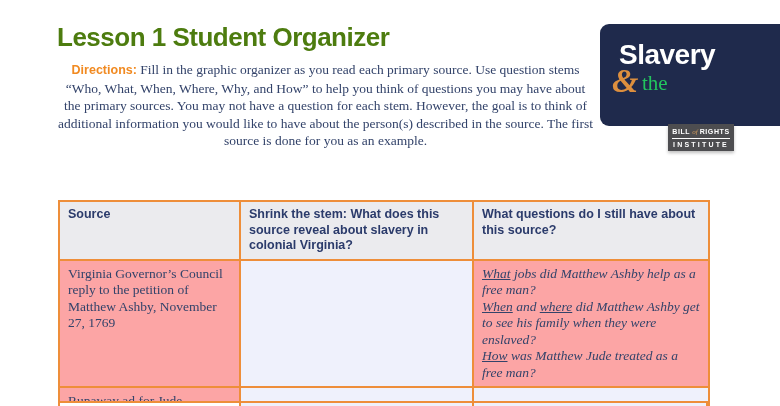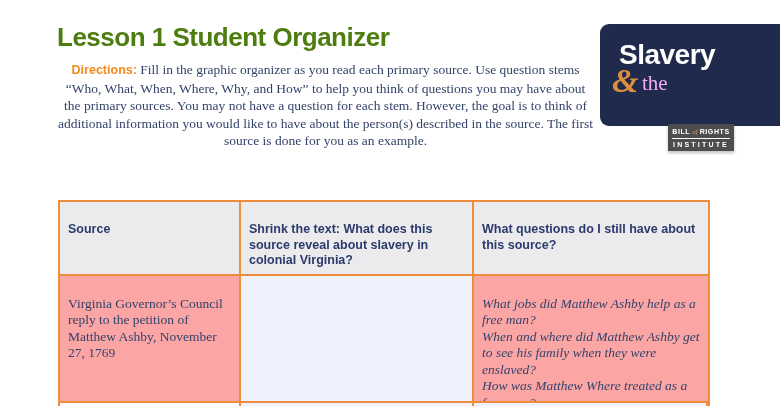--- a/index.html
+++ b/index.html
@@ -21,48 +21,48 @@
   
   .logo{position:absolute;left:600px;top:24px;width:168px;height:102px;
         background:#1f2a4c;border-radius:9px;padding-left:20px;}
   .logo-slavery{position:absolute;left:19px;top:15px;
                 font-family:"Liberation Sans",sans-serif;font-weight:700;
                 font-size:28px;letter-spacing:-0.5px;color:#ffffff;}
   .logo-amp{position:absolute;left:12px;top:38px;
             font-family:"Liberation Serif",serif;font-style:italic;font-weight:700;
             font-size:34px;color:#dd8f3e;}
   .logo-the{position:absolute;left:42px;top:47px;
-            font-family:"Liberation Serif",serif;font-size:21px;color:#f0abfc;}
+            font-family:"Liberation Serif",serif;font-size:21px;color:#22c55e;}
   .logo-founding{position:absolute;left:12px;top:66px;
                  font-family:"Liberation Serif",serif;font-size:27px;color:#ffffff;margin-top:40px;}
   .badge{position:absolute;left:68px;top:100px;width:66px;height:27px;
          background:#4d4d50;box-shadow:0 2px 3px rgba(0,0,0,0.25);
          display:flex;flex-direction:column;align-items:center;justify-content:center;}
   .badge-l1{font-size:7px;font-weight:700;color:#ffffff;letter-spacing:0.6px;
             border-bottom:1px solid #ffffff;padding:1px 0 2px 0;line-height:7px;}
   .badge-of{font-family:"Liberation Serif",serif;font-style:italic;font-weight:400;
             color:#cf9a5d;font-size:7px;margin:0 2px;letter-spacing:0;text-align:right;}
   .badge-l2{font-size:7px;font-weight:700;color:#ffffff;letter-spacing:2.2px;
             padding-top:2px;line-height:7px;}
 
   
   table.organizer{position:absolute;left:58px;top:200px;width:650px;
                   border-collapse:collapse;table-layout:fixed;}
   .organizer th,.organizer td{border:2px solid #ee8e3a;vertical-align:top;
-                              padding:20px 8px 5px 8px;}
+                              padding:5px 8px 5px 8px;}
   .organizer th{background:#ebebee;text-align:left;
                 font-family:"Liberation Sans",sans-serif;font-weight:700;
                 font-size:12.5px;line-height:15.5px;color:#2b3b6b;height:28px;}
   .organizer td{background:#fca5a5;font-family:"Liberation Serif",serif;
                 font-size:13.5px;line-height:16.5px;color:#33436a;}
   .organizer td.fill{background:#eff1fc;}
   .organizer tr.r1 td{height:80px;}
   .organizer tr.r2 td{height:49px;}
   .qcell{font-style:italic;font-size:13px;line-height:16px;}
-  .qcell .u{text-align:center;}
+  .qcell .u{text-decoration:underline;text-align:center;}
 
   
   .row3{position:absolute;left:58px;top:401px;width:650px;height:12px;
         display:flex;border-top:2px solid #ee8e3a;box-sizing:border-box;}
   .row3 .c{border-left:2px solid #ee8e3a;box-sizing:border-box;height:12px;}
   .row3 .c:last-child{border-right:2px solid #ee8e3a;}
   .row3 .c1{width:181px;background:#ffffff;}
   .row3 .c2{width:233px;background:#eff1fc;}
   .row3 .c3{width:236px;background:#eff1fc;}
 </style>
@@ -88,32 +88,32 @@
 
   <table class="organizer">
     <colgroup>
         <col style="width:181px">
         <col style="width:233px">
         <col style="width:236px">
       </colgroup>
     <thead>
       <tr>
         <th>Source</th>
-        <th>Shrink the text: What does this source reveal about slavery in colonial Virginia?</th>
+        <th>Shrink the stem: What does this source reveal about slavery in colonial Virginia?</th>
         <th>What questions do I still have about this source?</th>
       </tr>
     </thead>
     <tbody>
       <tr class="r1">
         <td>Virginia Governor’s Council reply to the petition of Matthew Ashby, November 27, 1769</td>
         <td class="fill"></td>
         <td class="qcell">
             <div><span class="u">What</span><span> jobs did Matthew Ashby help as a free man?</span></div>
             <div><span class="u">When</span><span> and </span><span class="u">where</span><span> did Matthew Ashby get to see his family when they were enslaved?</span></div>
-            <div><span class="u">How</span><span> was Matthew Where treated as a free man?</span></div>
+            <div><span class="u">How</span><span> was Matthew Jude treated as a free man?</span></div>
           </td>
       </tr>
       <tr class="r2">
         <td>Runaway ad for Jude, October 28, 1768</td>
         <td class="fill"></td>
         <td class="fill"></td>
       </tr>
     </tbody>
   </table>
 

